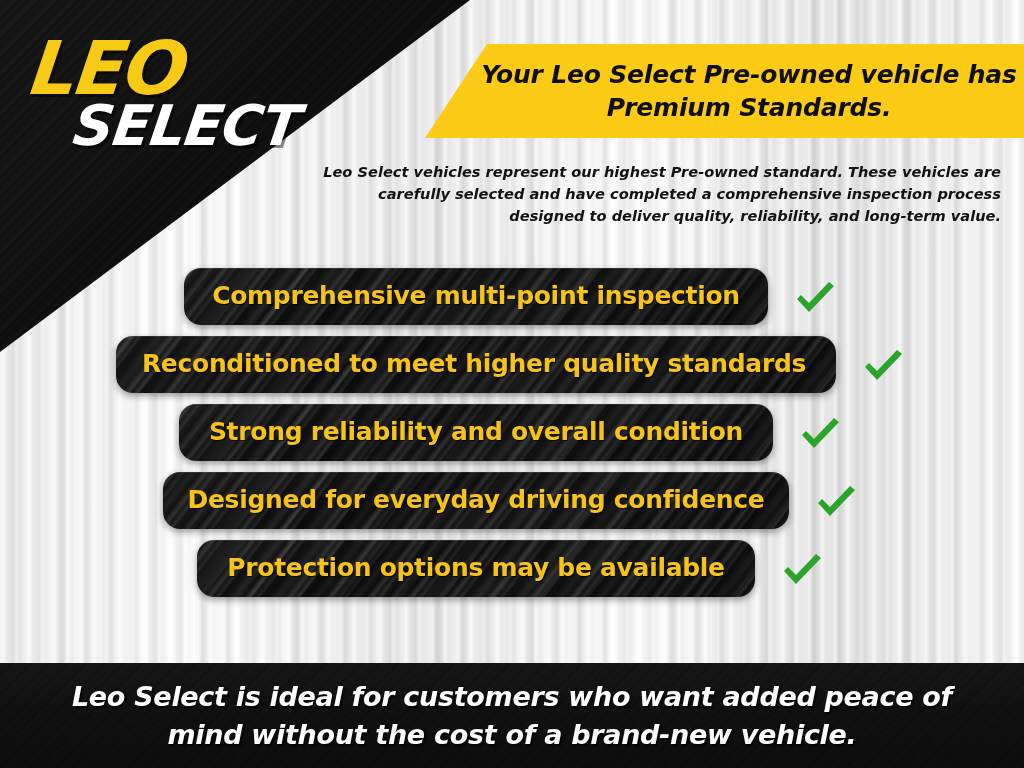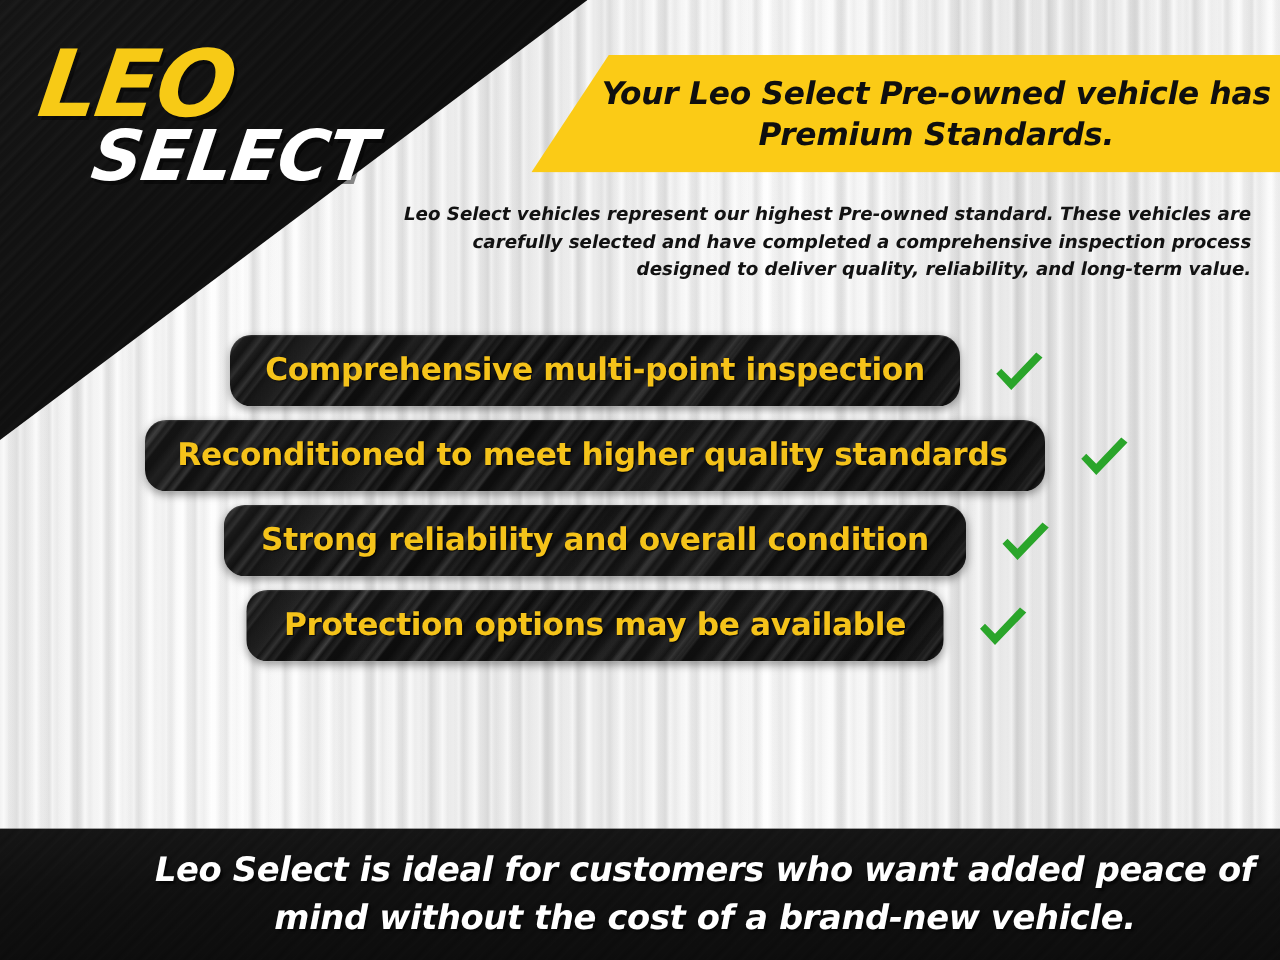--- a/index.html
+++ b/index.html
@@ -247,21 +247,21 @@
         #2f2f2f 0px,
         #2f2f2f 4px,
         #353535 5px,
         #2a2a2a 9px,
         #333333 13px
       ),
       linear-gradient(180deg, #3a3a3a 0%, #2c2c2c 50%, #242424 100%);
     background-blend-mode: overlay, normal;
     display: flex;
     align-items: center;
-    justify-content: flex-end;
+    justify-content: center;
     z-index: 7;
   }
   .footer-text {
     display: block;
     width: 920px;
     text-align: center;
     font-family: "DejaVu Sans", sans-serif;
     font-weight: 700;
     font-style: italic;
     font-size: 27px;
@@ -313,20 +313,28 @@
 
     <div class="feature-row row-3">
       <div class="pill">
         <span class="pill-label">Strong reliability and overall condition</span>
       </div>
       <svg class="check" viewBox="0 0 50 50" aria-hidden="true">
         <path d="M7 27 L11 23 L19 31 L39 10 L44 14 L19 40 Z" fill="#2aa52a"></path>
       </svg>
     </div>
 
+    <div class="feature-row row-4">
+      <div class="pill">
+        <span class="pill-label">Designed for everyday driving confidence</span>
+      </div>
+      <svg class="check" viewBox="0 0 50 50" aria-hidden="true">
+        <path d="M7 27 L11 23 L19 31 L39 10 L44 14 L19 40 Z" fill="#2aa52a"></path>
+      </svg>
+    </div>
 
     <div class="feature-row row-5">
       <div class="pill">
         <span class="pill-label">Protection options may be available</span>
       </div>
       <svg class="check" viewBox="0 0 50 50" aria-hidden="true">
         <path d="M7 27 L11 23 L19 31 L39 10 L44 14 L19 40 Z" fill="#2aa52a"></path>
       </svg>
     </div>
 

